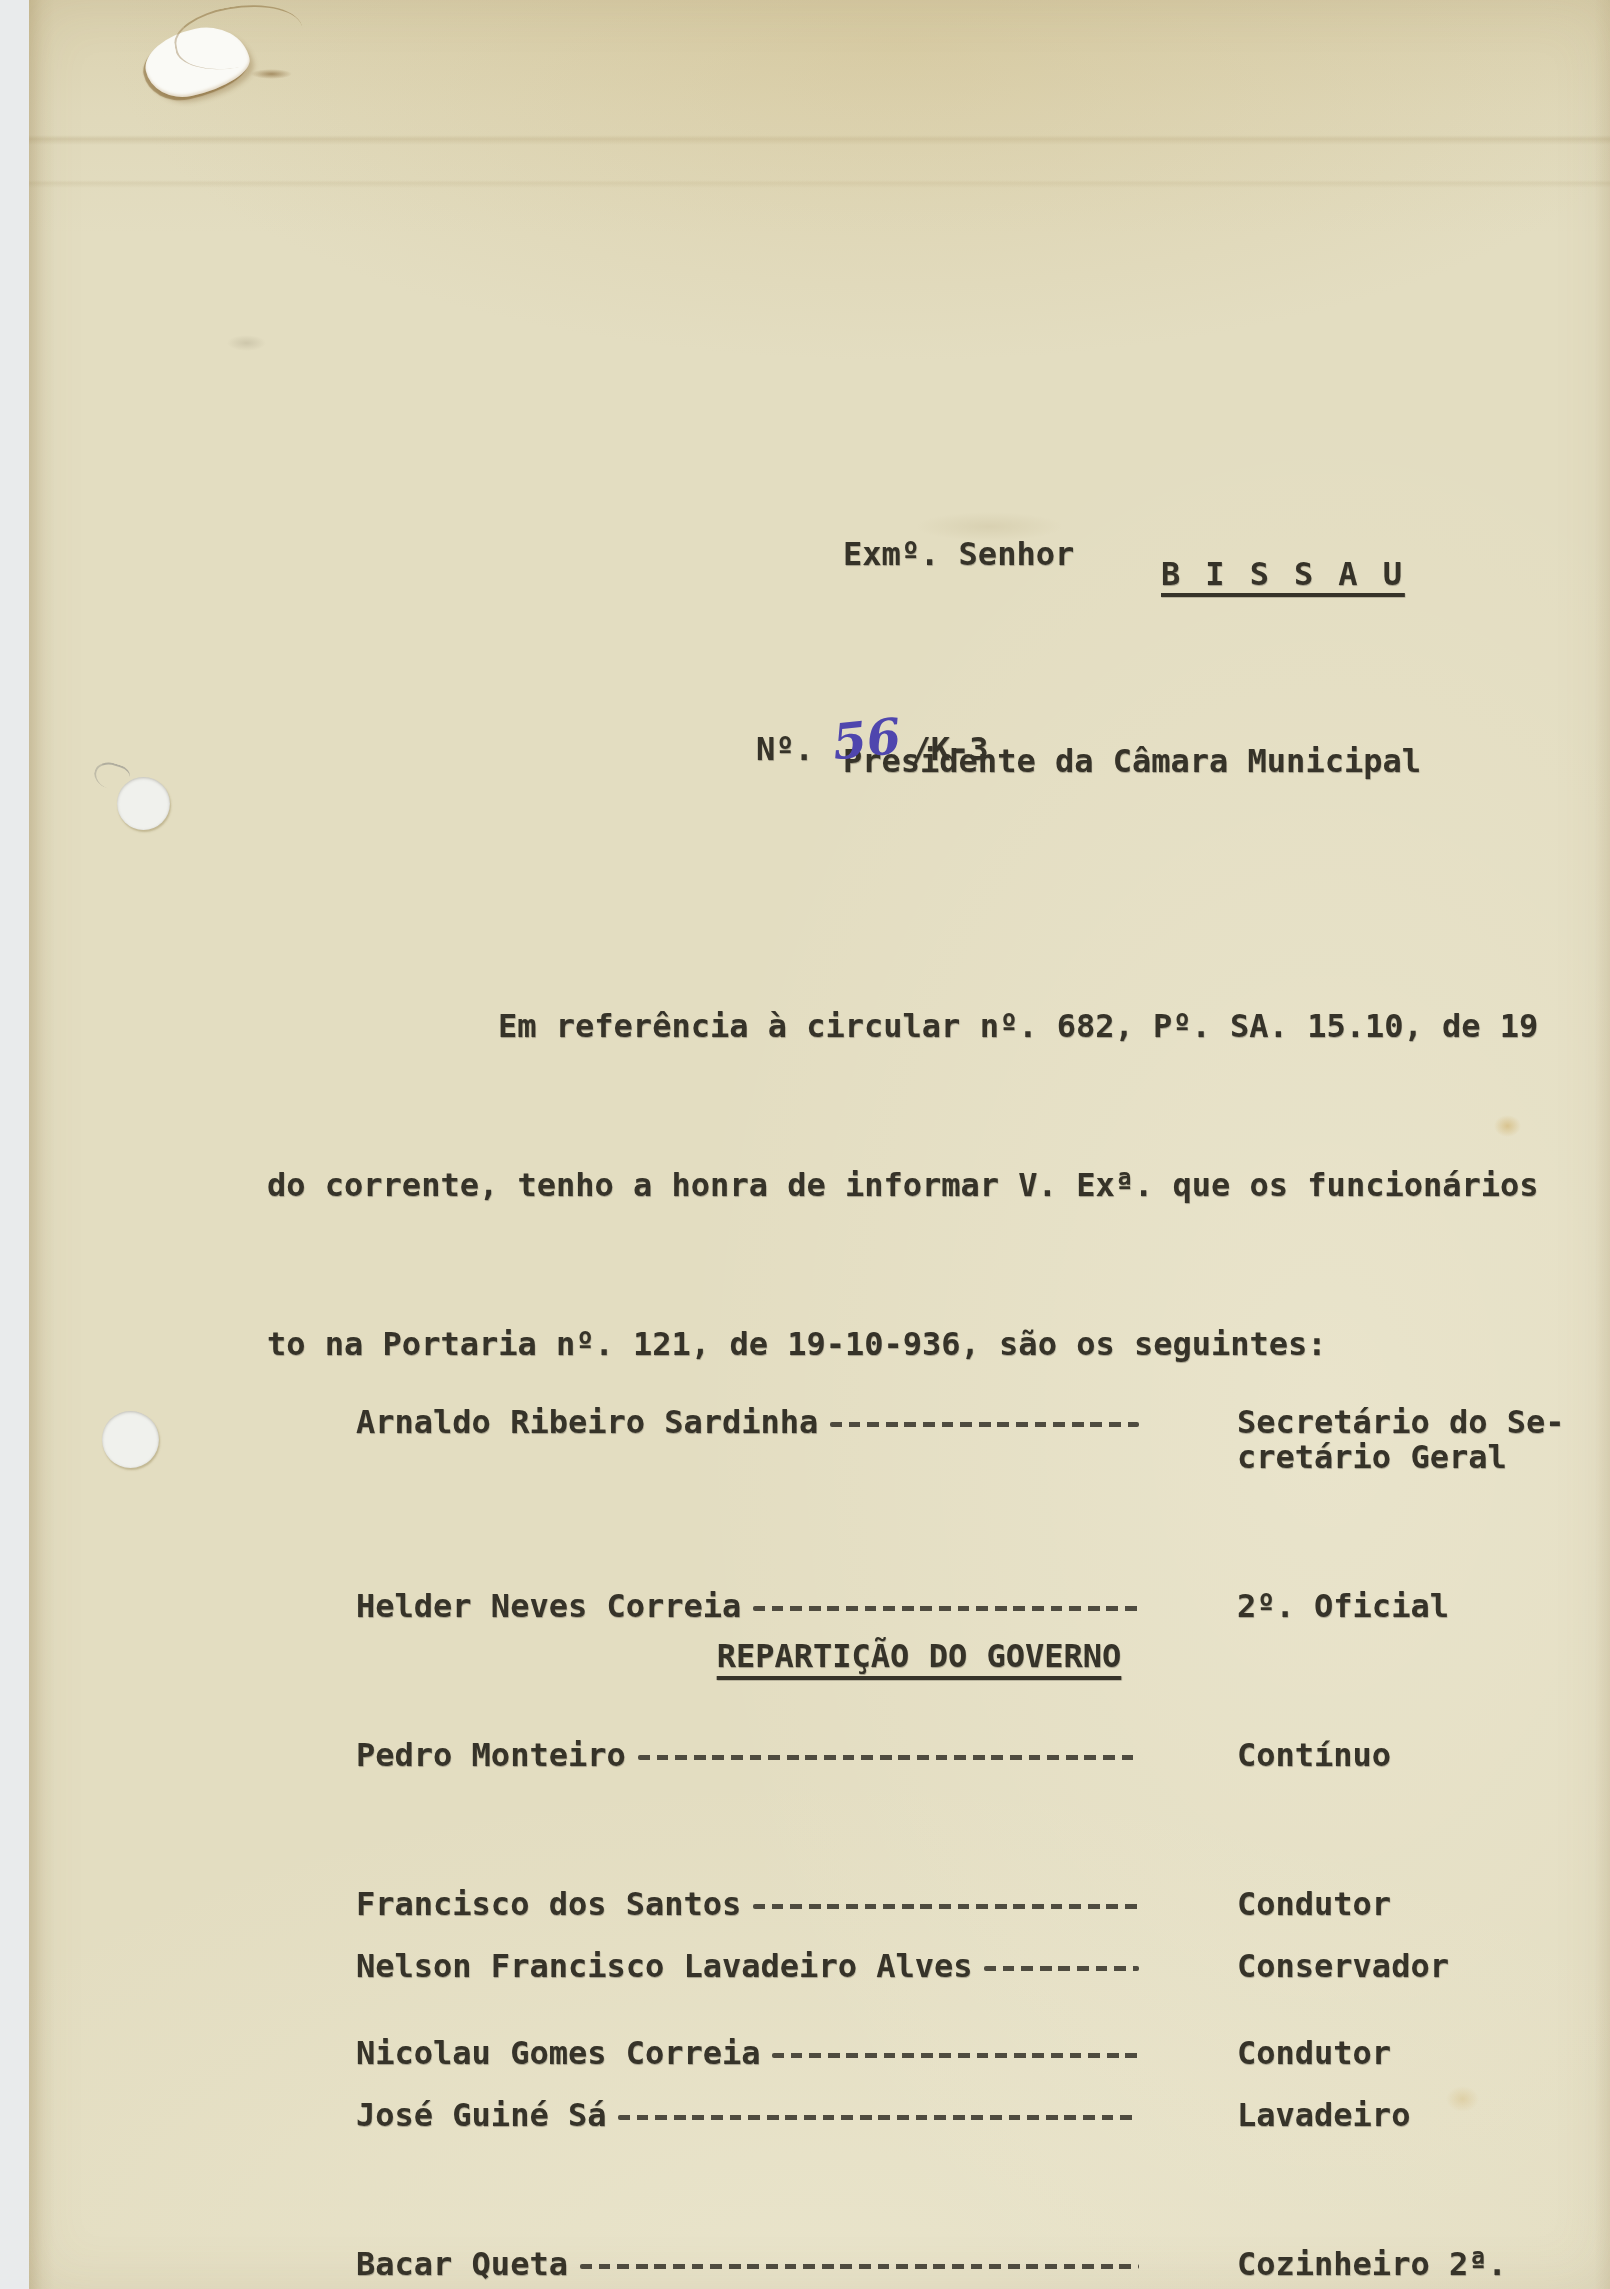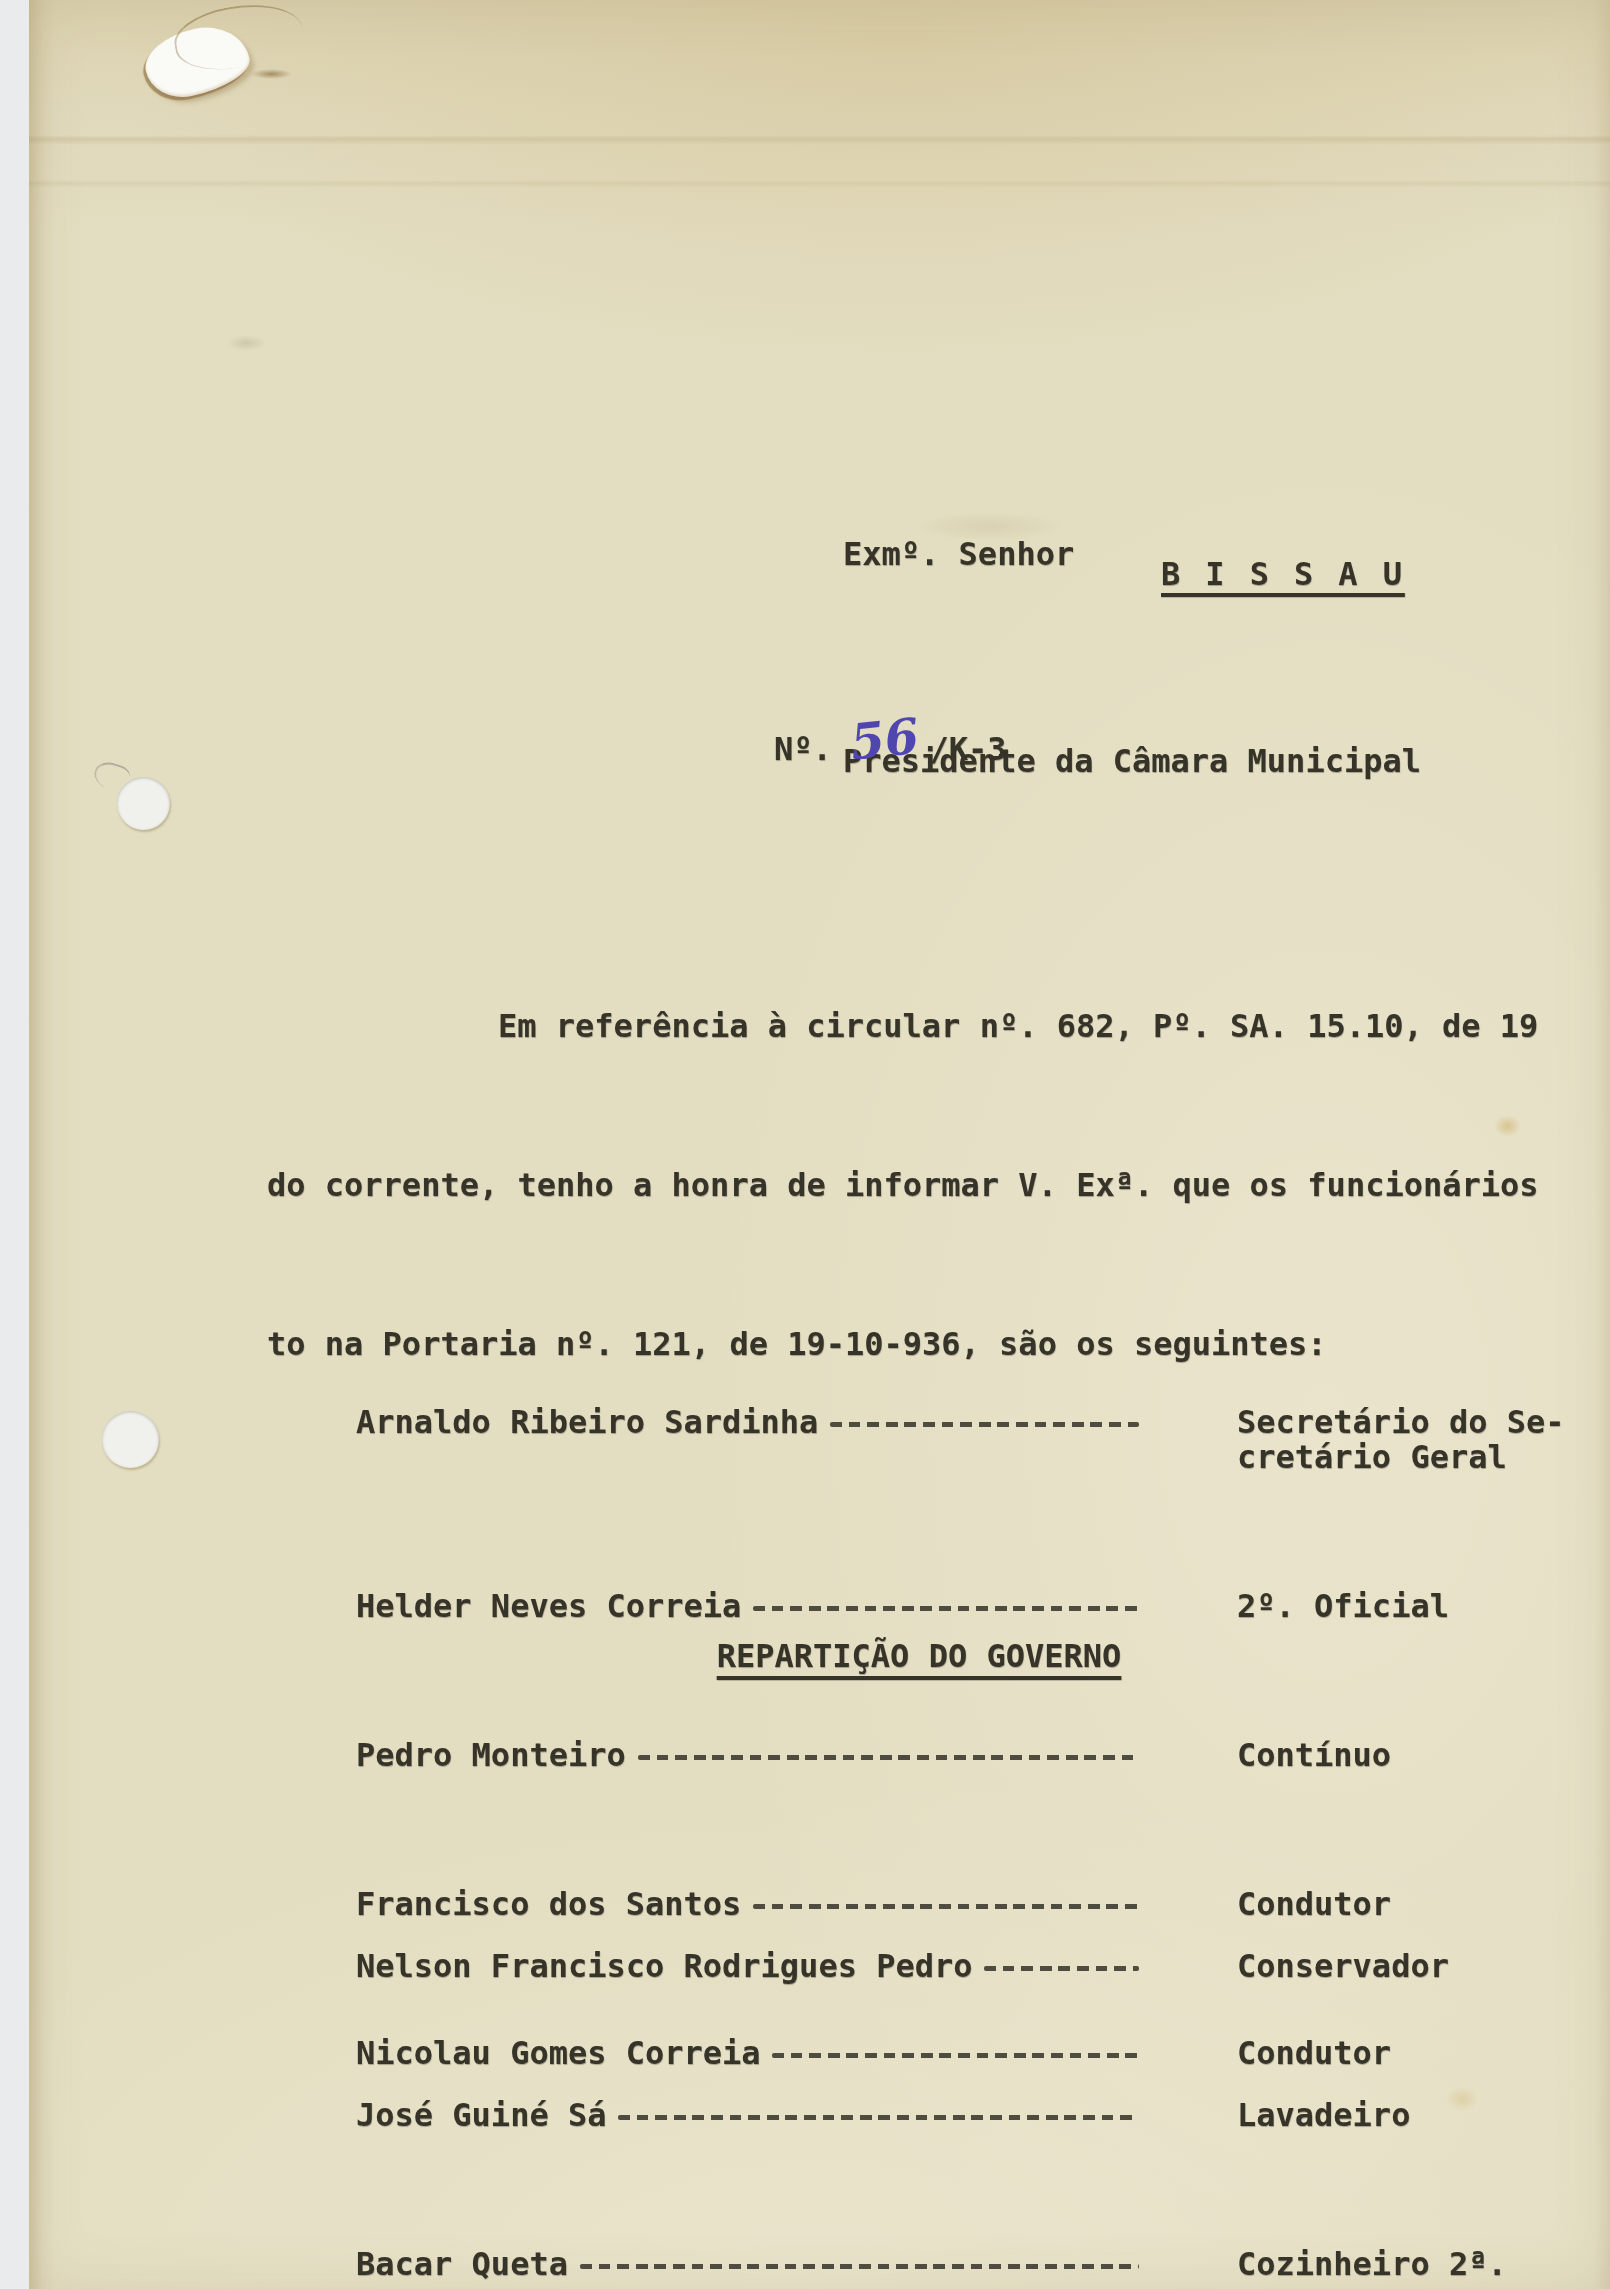--- a/index.html
+++ b/index.html
@@ -80,21 +80,21 @@
     white-space: pre;
   }
   .recipient { position: absolute; left: 843px; top: 382px; line-height: 69px; }
   .city-line {
     position: absolute; left: 1161px; top: 555px;
     letter-spacing: 2.9px;
     text-decoration: underline;
     text-decoration-thickness: 3.9px;
     text-underline-offset: 7.8px;
   }
-  .refline { position: absolute; left: 774px; top: 714px; display: flex; align-items: baseline; }
+  .refline { position: absolute; left: 756px; top: 714px; display: flex; align-items: baseline; }
   .ref-number {
     font-family: "DejaVu Serif", "Liberation Serif", serif;
     font-style: italic;
     font-size: 49px;
     font-weight: 700;
     color: #4f46ae;
     margin: 0 9.8px 0 19.6px;
     display: inline-block;
     transform: rotate(-6deg) translateY(-3.9px);
     text-shadow: none;
@@ -209,21 +209,21 @@
       
     </div>
 </div>
 
 <div class="typed doc-section section-2">
   <div class="section-title">REPARTIÇÃO DO GOVERNO</div>
   <div class="roster">
     
   
       <div class="row">
-        <span class="name">Nelson Francisco Rodrigues Pedro</span>
+        <span class="name">Nelson Francisco Lavadeiro Alves</span>
         <span class="leader"></span>
         <span class="pos">Conservador</span>
       </div>
     
       <div class="row">
         <span class="name">José Guiné Sá</span>
         <span class="leader"></span>
         <span class="pos">Lavadeiro</span>
       </div>
     

